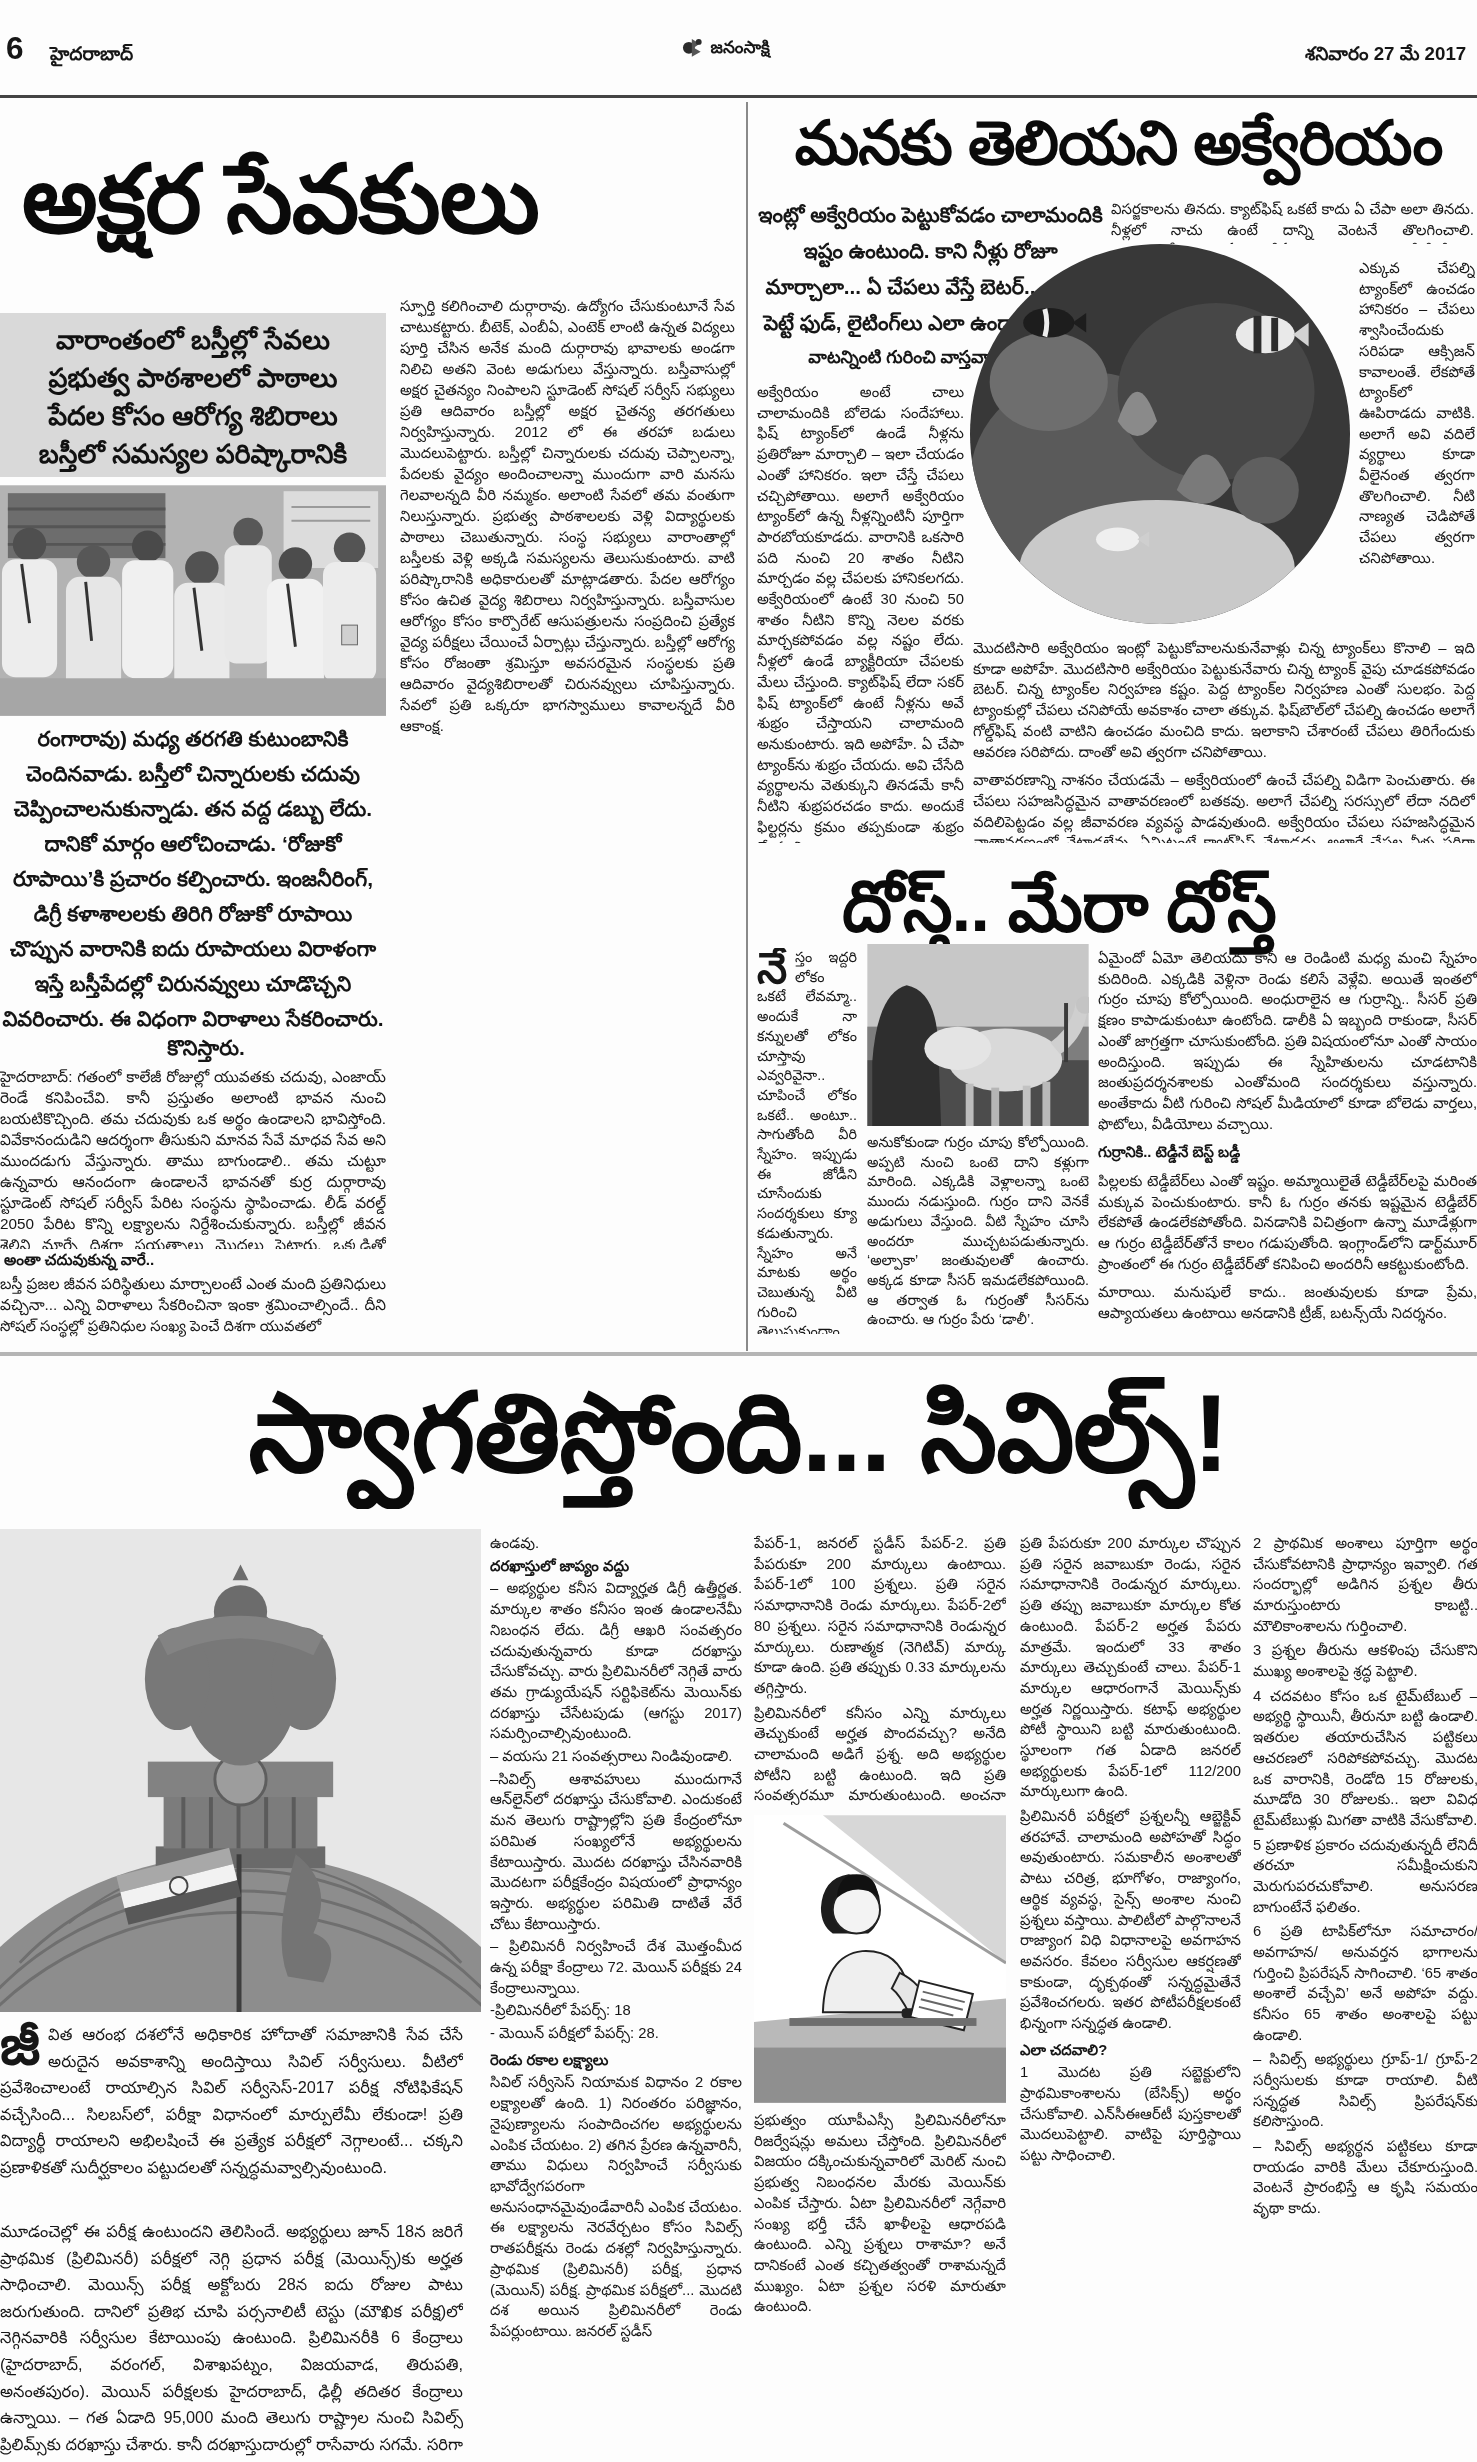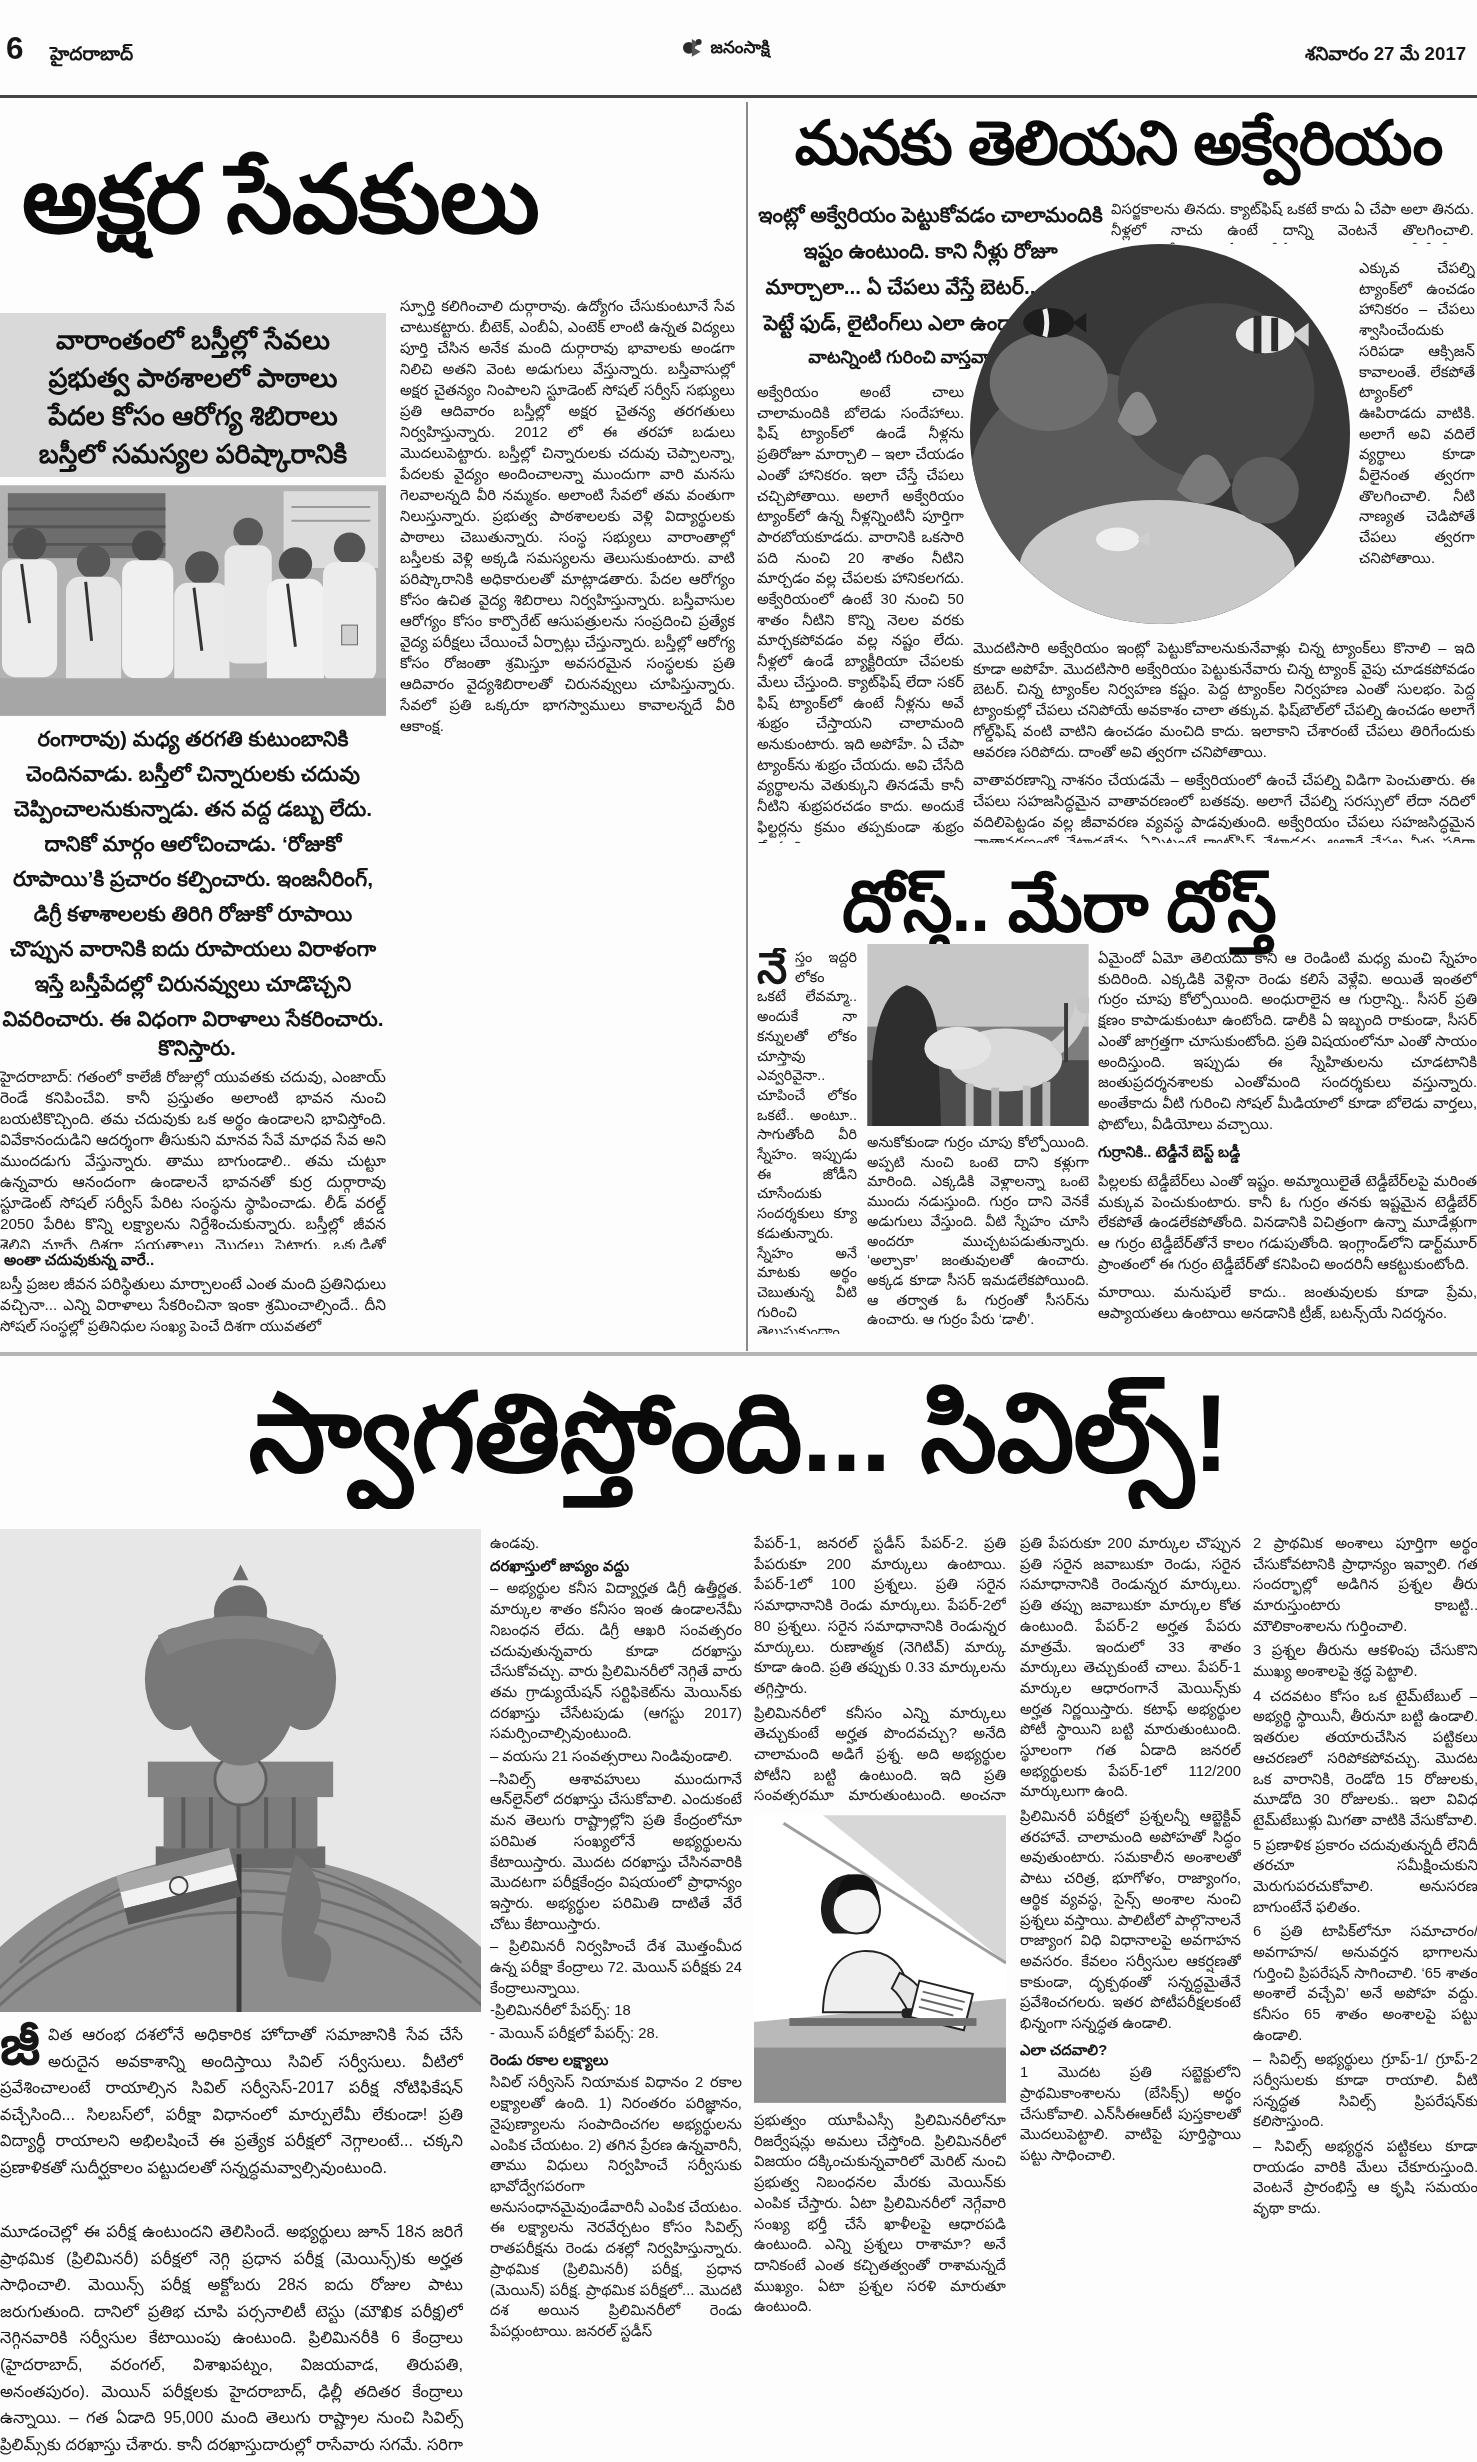--- a/index.html
+++ b/index.html
@@ -99,21 +99,21 @@
             <rect x="-8" y="78" width="16" height="20" fill="#d0d0d0" stroke="#666"></rect>
           </g>
       </g>
       <rect x="0" y="196" width="392" height="38" fill="#a6a6a6"></rect>
     </svg>
   </div>
 
   <div class="abs clip" style="left:0;top:721px;width:386px;height:317px;font-size:21px;line-height:35px;font-weight:bold;text-align:center;">
     <span>రంగారావు) మధ్య తరగతి కుటుంబానికి చెందినవాడు. బస్తీలో చిన్నారులకు చదువు చెప్పించాలనుకున్నాడు. తన వద్ద డబ్బు లేదు. దానికో మార్గం ఆలోచించాడు. ‘రోజుకో రూపాయి’కి ప్రచారం కల్పించారు. ఇంజనీరింగ్, డిగ్రీ కళాశాలలకు తిరిగి రోజుకో రూపాయి చొప్పున వారానికి ఐదు రూపాయలు విరాళంగా ఇస్తే బస్తీపేదల్లో చిరునవ్వులు చూడొచ్చని వివరించారు. ఈ విధంగా విరాళాలు సేకరించారు. వచ్చిన డబ్బుతో ఆర్థికంగా ఇబ్బంది పడుతున్న చిన్నారులకు పుస్తకాలు, బ్యాగులు, పెన్సిల్‌లు, పెన్నులు, యూనిఫారాలు, షూస్ తదితర కావాల్సిన వస్తువులు</span>
   </div>
-  <div class="abs b" style="left:4px;top:1036px;width:386px;text-align:center;font-size:21px;">కొనిస్తారు.</div>
+  <div class="abs b" style="left:13px;top:1036px;width:386px;text-align:center;font-size:21px;">కొనిస్తారు.</div>
 
   <div class="abs clip just body-txt" style="left:0;top:1066px;width:386px;height:183px;font-size:15.3px;line-height:21px;">హైదరాబాద్: గతంలో కాలేజీ రోజుల్లో యువతకు చదువు, ఎంజాయ్ రెండే కనిపించేవి. కానీ ప్రస్తుతం అలాంటి భావన నుంచి బయటికొచ్చింది. తమ చదువుకు ఒక అర్థం ఉండాలని భావిస్తోంది. వివేకానందుడిని ఆదర్శంగా తీసుకుని మానవ సేవే మాధవ సేవ అని ముందడుగు వేస్తున్నారు. తాము బాగుండాలి.. తమ చుట్టూ ఉన్నవారు ఆనందంగా ఉండాలనే భావనతో కుర్ర దుర్గారావు స్టూడెంట్ సోషల్ సర్వీస్ పేరిట సంస్థను స్థాపించాడు. లీడ్ వరల్డ్ 2050 పేరిట కొన్ని లక్ష్యాలను నిర్దేశించుకున్నారు. బస్తీల్లో జీవన శైలిని మార్చే దిశగా ప్రయత్నాలు మొదలు పెట్టారు. ఒక్కడితో మొదలైన సంస్థ ఇప్పుడు అనేక మందితో కళకళలాడుతోంది. సంస్థ సభ్యులంతా ప్రభుత్వ పాఠశాలలో చదువు చెప్పడం, పేదల కోసం ఉచిత వైద్య శిబిరాలు నిర్వహించడం, బస్తీల్లో సమస్యలు పరిష్కరించడం వంటి పనుల్లో బీజీగా ఉన్నారు సంస్థ ప్రతినిధులు.</div>
   <div class="abs subhead" style="left:3.9px;top:1251px;width:386px;font-size:15.3px;">అంతా చదువుకున్న వారే..</div>
   <div class="abs clip just body-txt" style="left:0;top:1273px;width:386px;height:43px;font-size:15.3px;line-height:21px;">
     <span>బస్తీ ప్రజల జీవన పరిస్థితులు మార్చాలంటే ఎంత మంది ప్రతినిధులు వచ్చినా... ఎన్ని విరాళాలు సేకరించినా ఇంకా శ్రమించాల్సిందే.. దీని కోసం</span>
     
   </div>
   <div class="abs clip body-txt" style="left:0;top:1316px;width:386px;height:21.7px;">సోషల్ సంస్థల్లో ప్రతినిధుల సంఖ్య పెంచే దిశగా యువతలో</div>
 
   <div class="abs clip just body-txt" style="left:400px;top:296px;width:335px;height:1040px;font-size:14.8px;line-height:21px;">స్ఫూర్తి కలిగించాలి దుర్గారావు. ఉద్యోగం చేసుకుంటూనే సేవ చాటుకట్టారు. బీటెక్, ఎంబీఏ, ఎంటెక్ లాంటి ఉన్నత విద్యలు పూర్తి చేసిన అనేక మంది దుర్గారావు భావాలకు అండగా నిలిచి అతని వెంట అడుగులు వేస్తున్నారు. బస్తీవాసుల్లో అక్షర చైతన్యం నింపాలని స్టూడెంట్ సోషల్ సర్వీస్ సభ్యులు ప్రతి ఆదివారం బస్తీల్లో అక్షర చైతన్య తరగతులు నిర్వహిస్తున్నారు. 2012 లో ఈ తరహా బడులు మొదలుపెట్టారు. బస్తీల్లో చిన్నారులకు చదువు చెప్పాలన్నా, పేదలకు వైద్యం అందించాలన్నా ముందుగా వారి మనసు గెలవాలన్నది వీరి నమ్మకం. అలాంటి సేవలో తమ వంతుగా నిలుస్తున్నారు. ప్రభుత్వ పాఠశాలలకు వెళ్లి విద్యార్థులకు పాఠాలు చెబుతున్నారు. సంస్థ సభ్యులు వారాంతాల్లో బస్తీలకు వెళ్లి అక్కడి సమస్యలను తెలుసుకుంటారు. వాటి పరిష్కారానికి అధికారులతో మాట్లాడతారు. పేదల ఆరోగ్యం కోసం ఉచిత వైద్య శిబిరాలు నిర్వహిస్తున్నారు. బస్తీవాసుల ఆరోగ్యం కోసం కార్పొరేట్ ఆసుపత్రులను సంప్రదించి ప్రత్యేక వైద్య పరీక్షలు చేయించే ఏర్పాట్లు చేస్తున్నారు. బస్తీల్లో ఆరోగ్య కోసం రోజంతా శ్రమిస్తూ అవసరమైన సంస్థలకు ప్రతి ఆదివారం వైద్యశిబిరాలతో చిరునవ్వులు చూపిస్తున్నారు. సేవలో ప్రతి ఒక్కరూ భాగస్వాములు కావాలన్నదే వీరి ఆకాంక్ష.</div>

